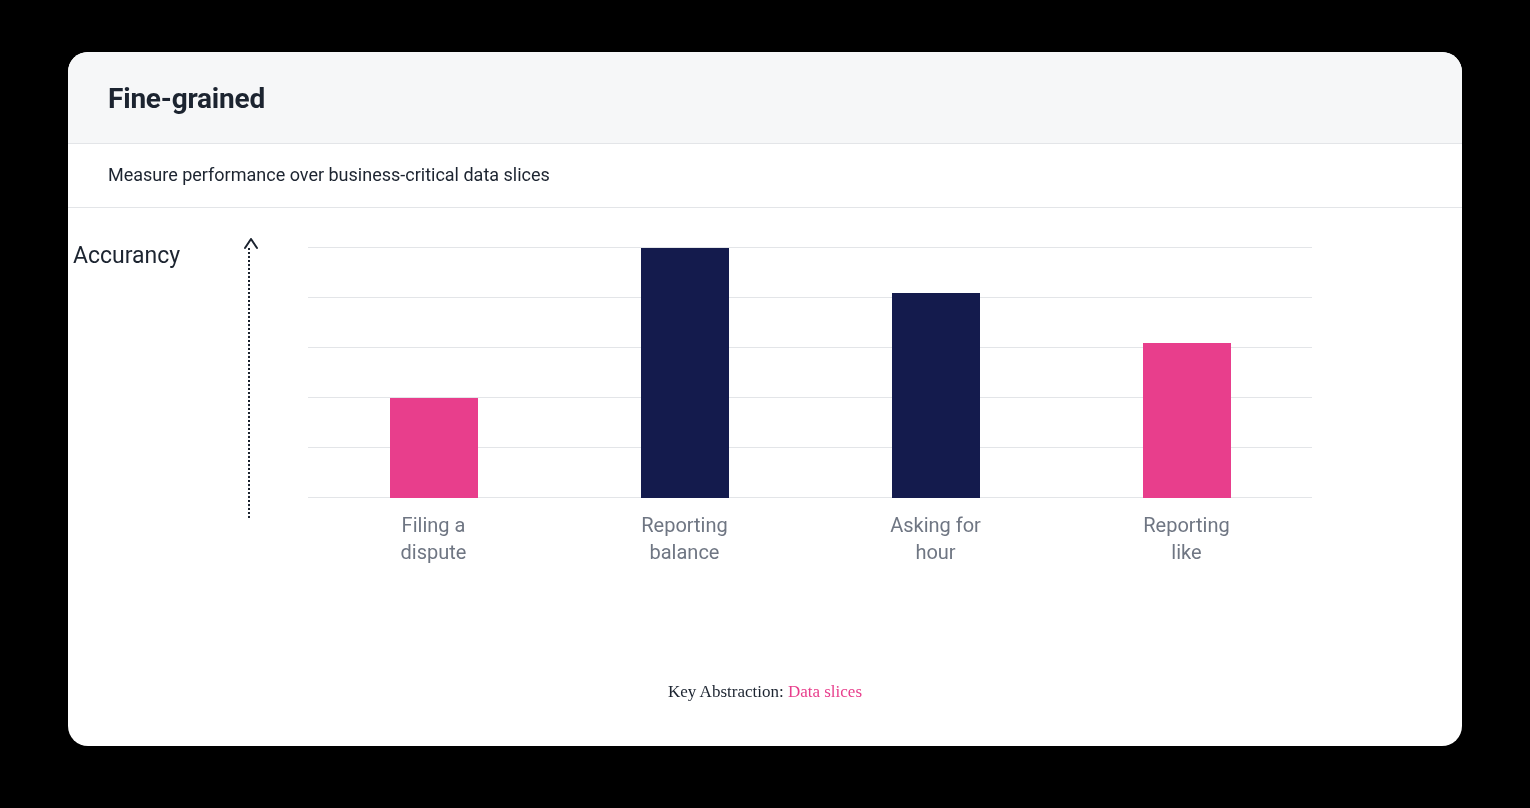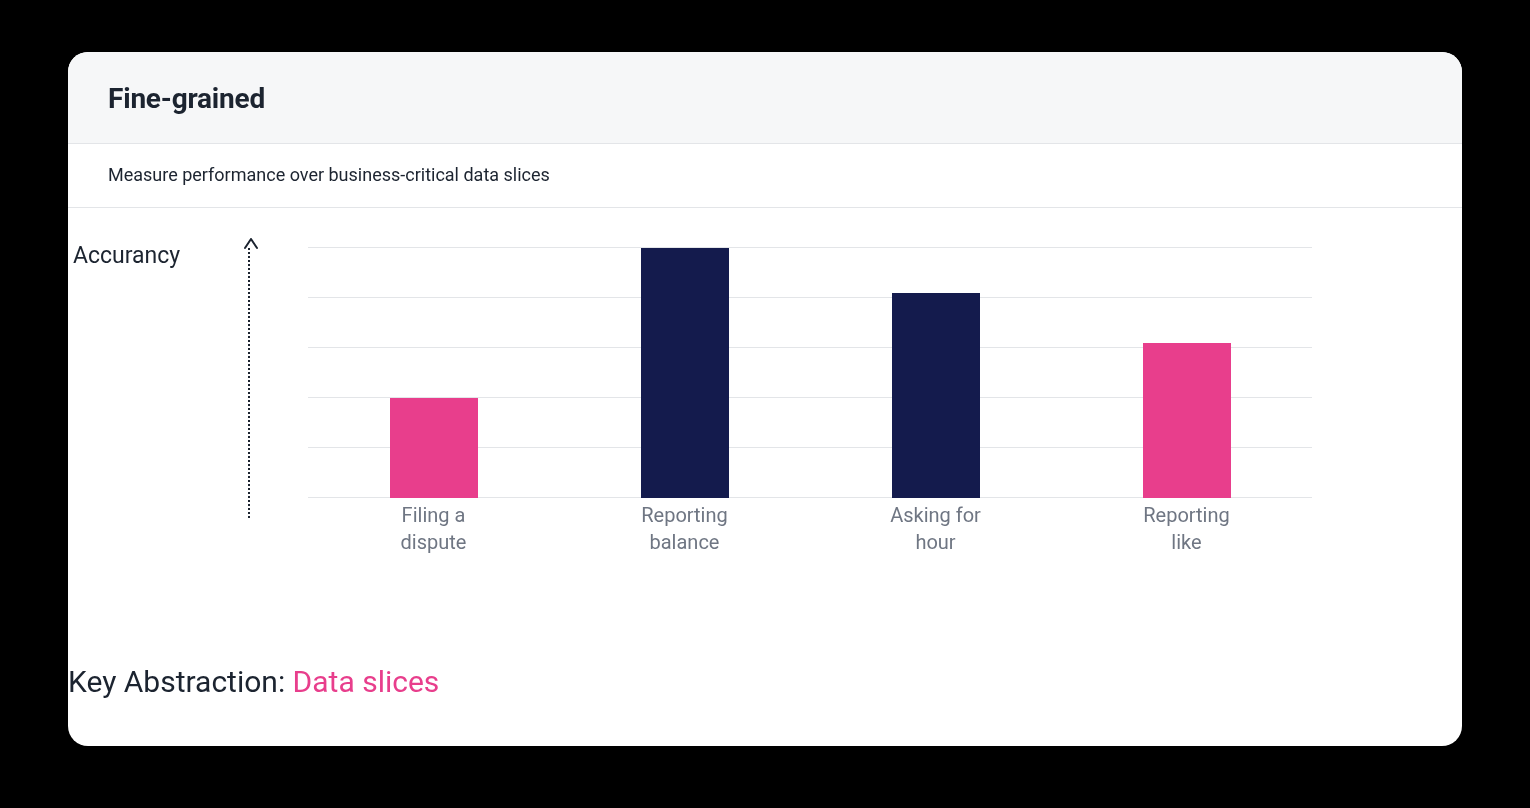--- a/index.html
+++ b/index.html
@@ -112,38 +112,39 @@
       justify-content: flex-end;
       height: 100%;
       position: relative;
     }
     .bar {
       width: 88px;
     }
     .bar-label {
       position: absolute;
       top: 100%;
-      margin-top: 4px;
+      margin-top: 14px;
       text-align: center;
       color: #6f7683;
       font-size: 20px;
       line-height: 1.35;
       white-space: pre-line;
       width: 160px;
       left: 50%;
       transform: translateX(-50%);
     }
     .footer-text {
       position: absolute;
       left: 0; right: 0;
       bottom: 42px;
-      text-align: left;
-      font-size: 30px;
+      text-align: center;
+      font-size: 17px;
       color: #2b3340;
       line-height: 1.5;
+      font-family: Liberation Serif, serif;
     }
     .footer-text .highlight {
       color: #e83e8c;
     }
     .footer-text div:first-child { color:#1c2430; }
   </style>
 </head>
 <body>
 
 <div class="card">

